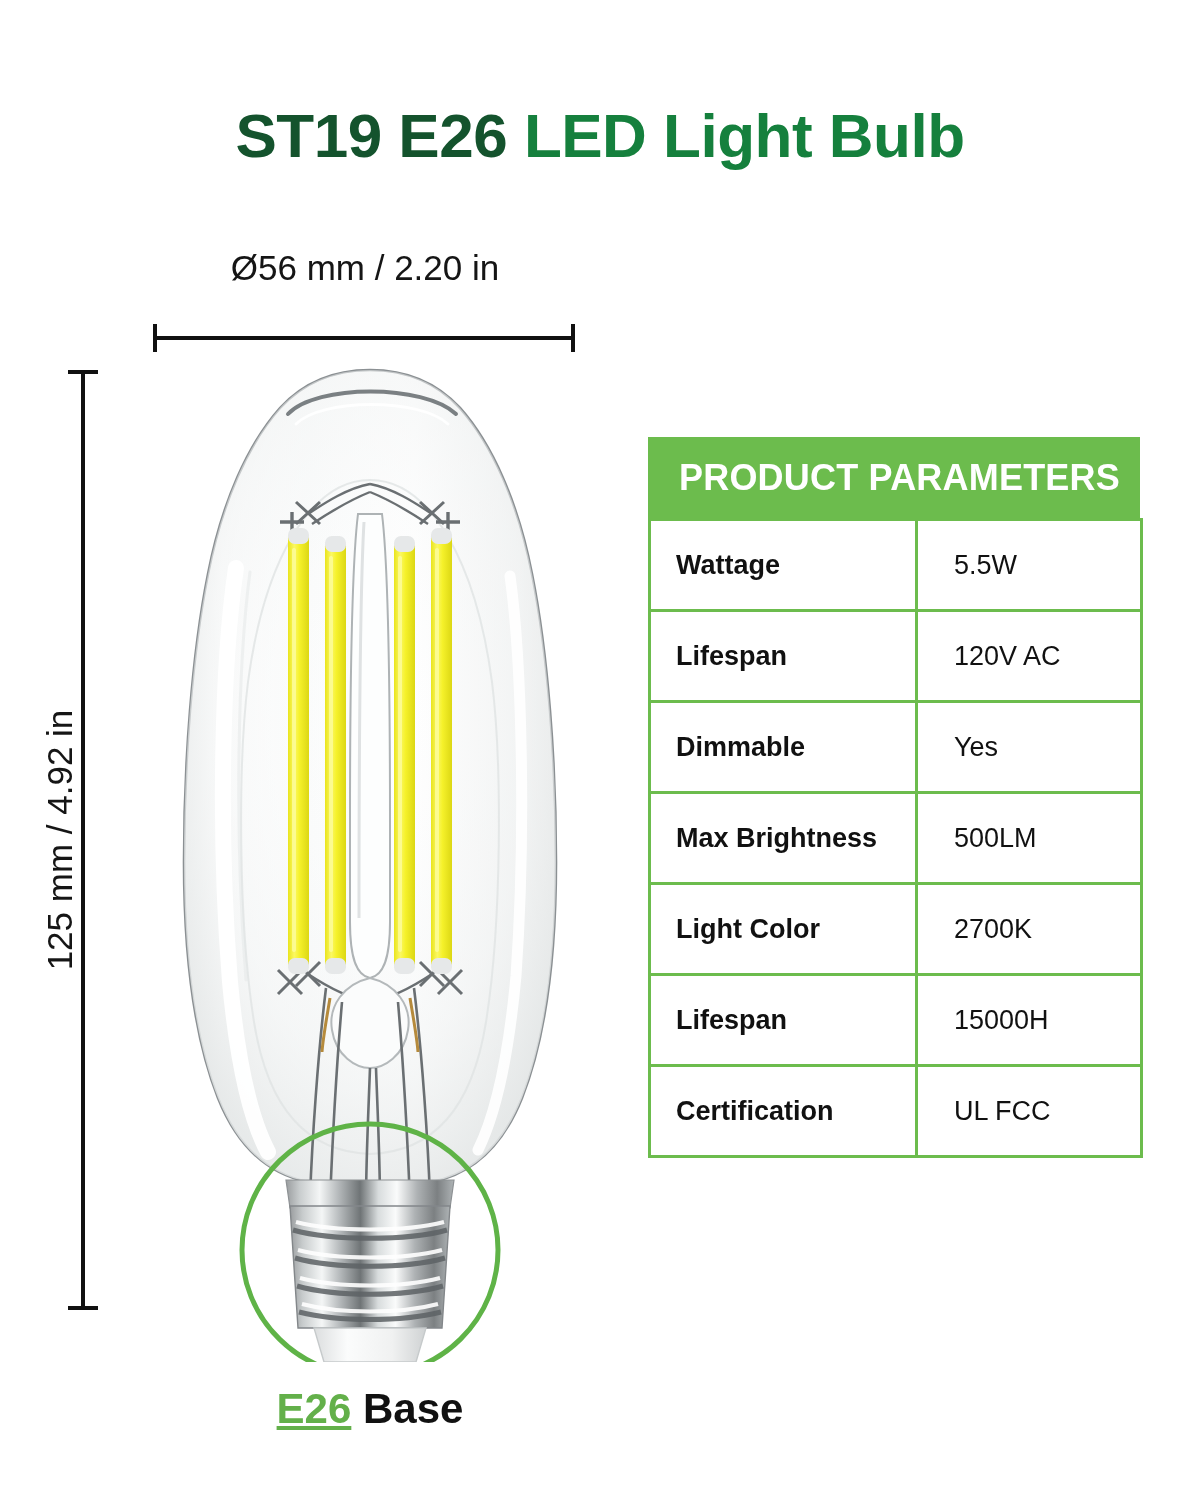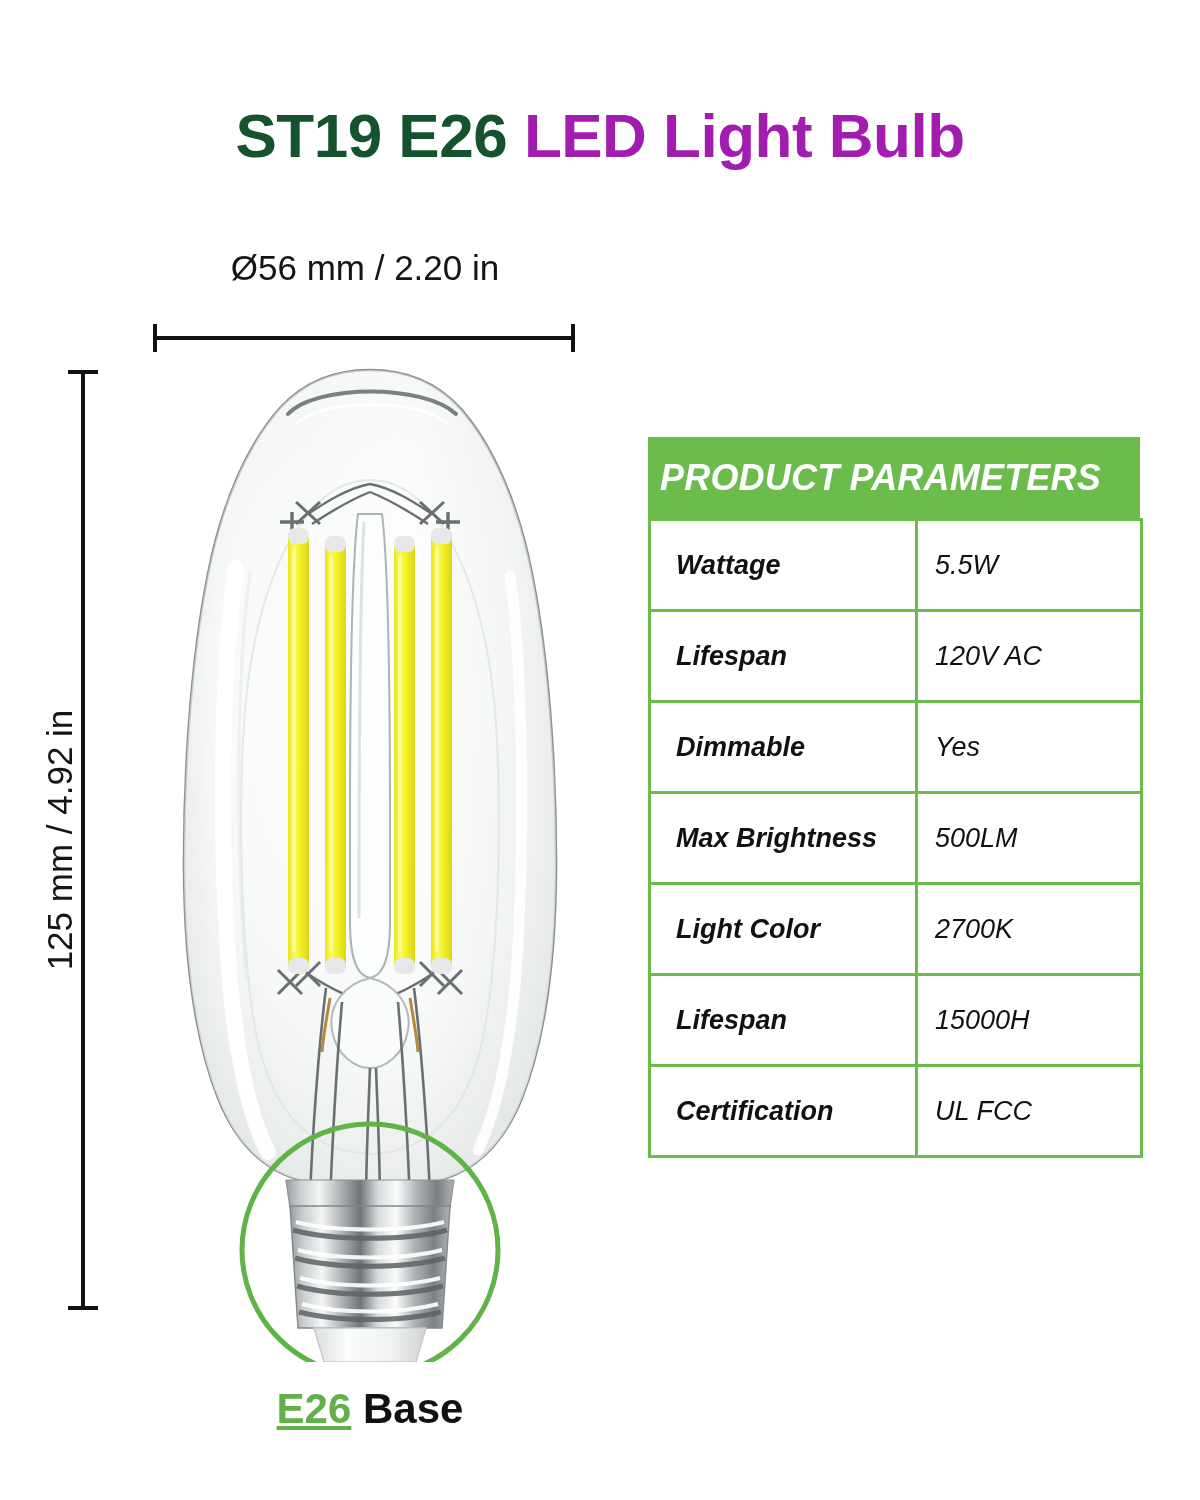--- a/index.html
+++ b/index.html
@@ -22,21 +22,21 @@
     left: 0;
     top: 58px;
     width: 1200px;
     text-align: center;
     font-size: 62px;
     font-weight: 700;
     letter-spacing: -0.5px;
     white-space: nowrap;
   }
   .title .model { color: #14532d; }
-  .title .rest  { color: #a21caf; }
+  .title .rest  { color: #15803d; }
 
   
   .dim-width-label {
     position: absolute;
     left: 140px;
     top: 248px;
     width: 450px;
     text-align: center;
     font-size: 35px;
     font-weight: 400;
@@ -128,52 +128,50 @@
     left: 648px;
     top: 437px;
     width: 492px;
   }
   .params-header {
     background: #6CBC4D;
     height: 81px;
     display: flex;
     align-items: center;
     box-sizing: border-box;
-    padding-left: 12px;
-    font-style: italic;
+    padding-left: 31px;
   }
   .params-header-text {
     color: #ffffff;
     font-size: 36px;
     font-weight: 700;
     letter-spacing: 0.2px;
     white-space: nowrap;
   }
   .params-table {
     border-collapse: collapse;
     width: 492px;
     table-layout: fixed;
   }
   .params-table tr { height: 91px; }
   .params-table td {
     border: 3px solid #6CBC4D;
     box-sizing: border-box;
     vertical-align: middle;
-    font-style: italic;
   }
   .params-table td.k {
     width: 267px;
     padding-left: 25px;
     font-size: 27px;
     font-weight: 700;
     color: #111111;
   }
   .params-table td.v {
     width: 225px;
-    padding-left: 17px;
+    padding-left: 36px;
     font-size: 27px;
     font-weight: 400;
     color: #111111;
   }
 </style>
 </head>
 <body>
 
 <h1 class="title">
   <span class="model">ST19 E26</span><span>&nbsp;</span><span class="rest">LED Light Bulb</span>

